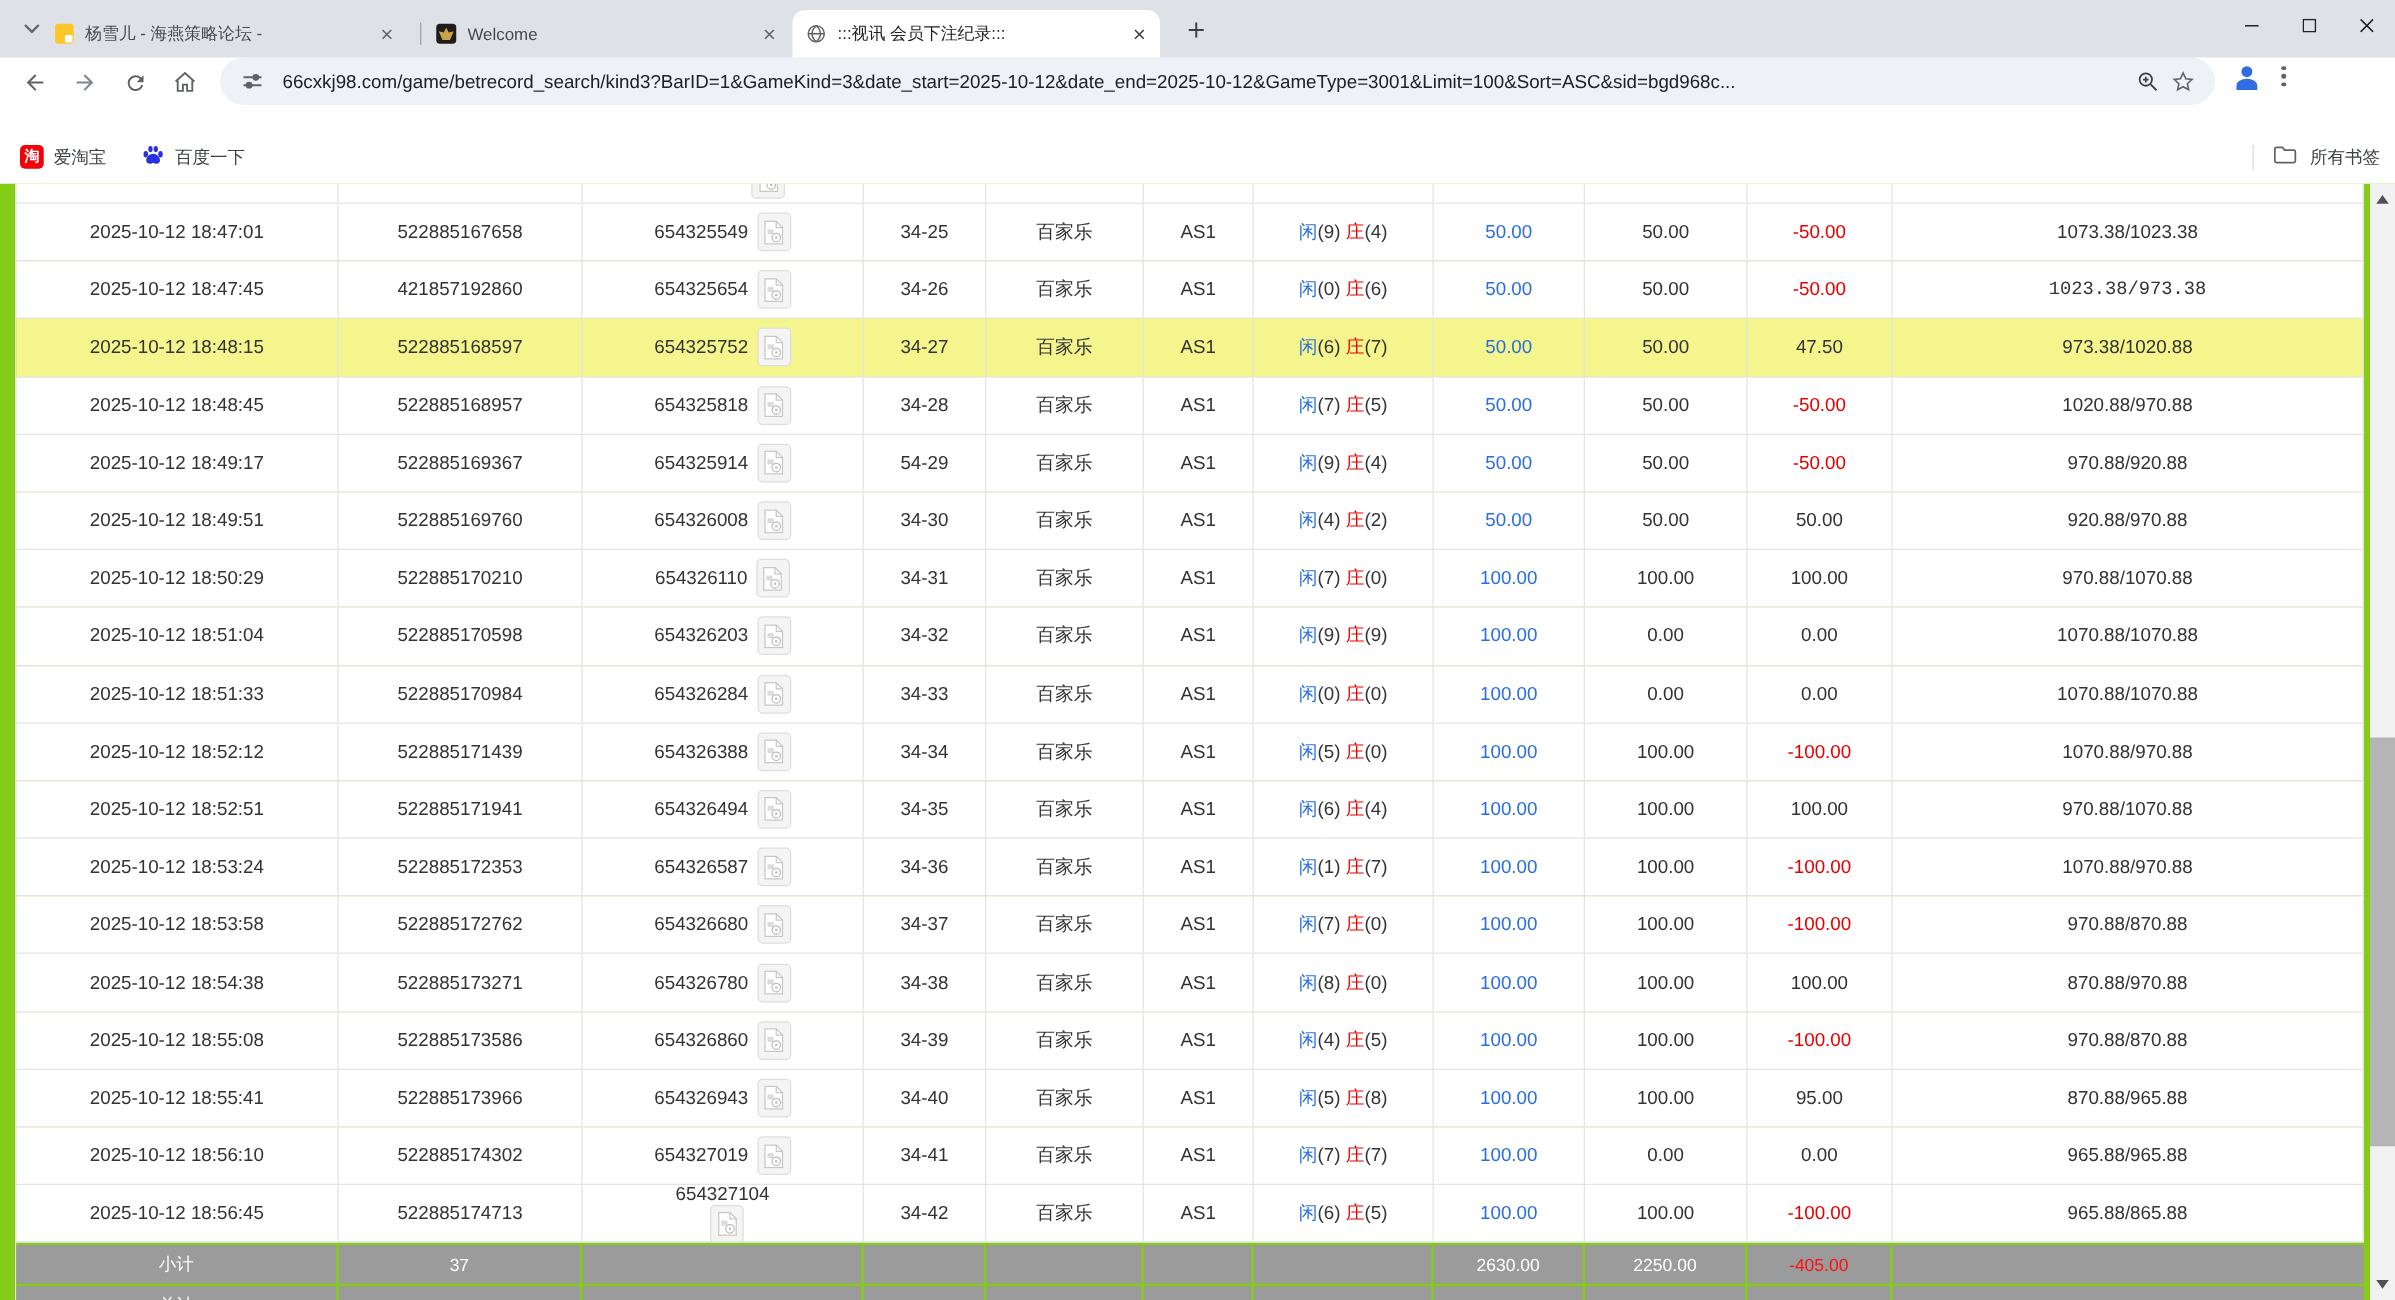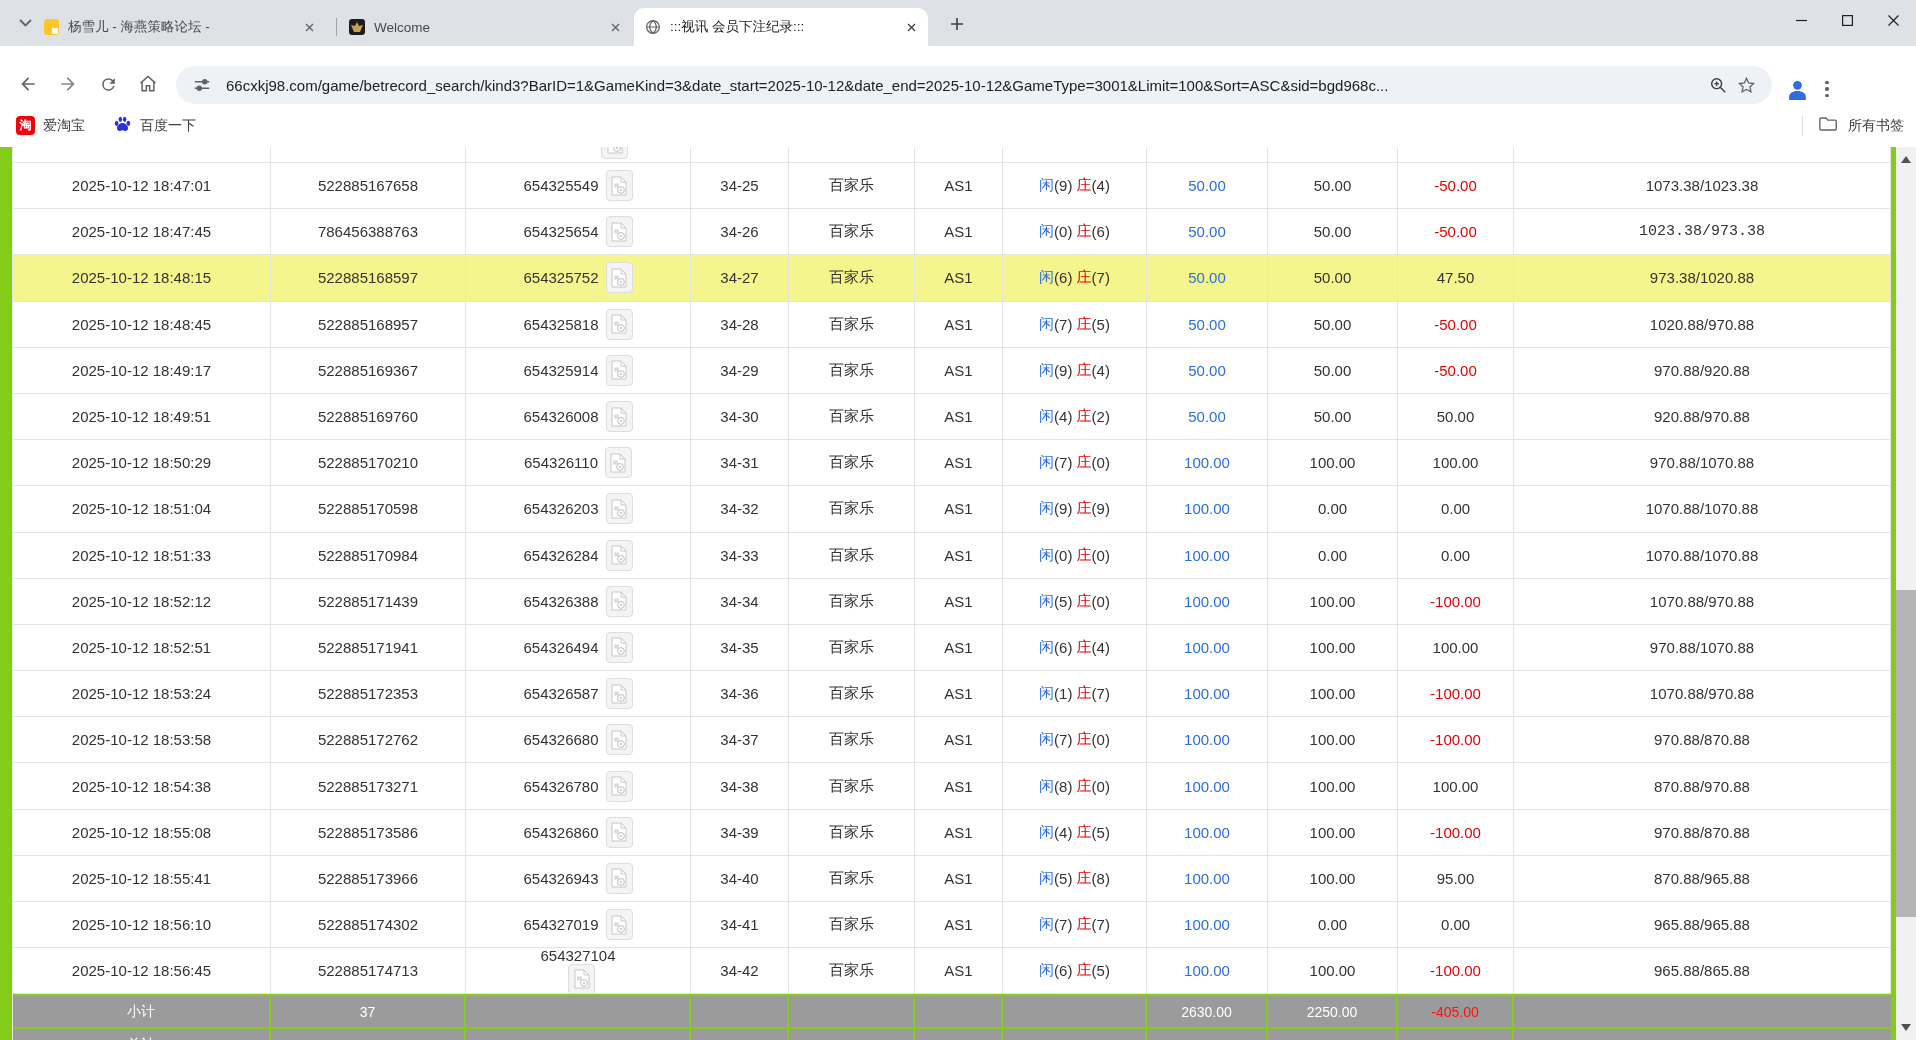--- a/index.html
+++ b/index.html
@@ -15,21 +15,21 @@
   .tab-close{width:18px;height:18px;display:flex;align-items:center;justify-content:center;border-radius:50%;}
   .tab-sep{position:absolute;left:336px;top:18px;width:1px;height:18px;background:#9fa3a8;}
   .newtab{position:absolute;left:946px;top:13px;width:22px;height:22px;display:flex;align-items:center;justify-content:center;}
   .wincontrols{position:absolute;right:0;top:0;height:40px;display:flex;}
   .winbtn{width:46px;height:40px;display:flex;align-items:center;justify-content:center;}
   .favicon{width:18px;height:18px;flex:0 0 auto;display:flex;align-items:center;justify-content:center;}
   .fav-yellow{width:15px;height:16px;background:#fdc62a;border-radius:3px;position:relative;}
   .fav-yellow:after{content:"";position:absolute;right:1px;bottom:1px;width:6px;height:6px;background:#fff;border-radius:1px;}
   .fav-dark{width:16px;height:16px;background:#1f1d1a;border-radius:3px;display:flex;align-items:center;justify-content:center;}
   
-  .toolbar{height:58px;background:#fff;display:flex;align-items:flex-end;padding:0 8px;box-sizing:border-box;}
+  .toolbar{height:58px;background:#fff;display:flex;align-items:flex-start;padding:0 8px;box-sizing:border-box;}
   .navbtn{width:40px;height:40px;display:flex;align-items:center;justify-content:center;flex:0 0 auto;}
   .omnibox{margin-left:8px;width:1596px;height:38px;border-radius:19px;background:#eef1f6;display:flex;
     align-items:center;padding:0 12px;box-sizing:border-box;}
   .urltext{flex:1;margin-left:10px;font-size:15px;color:#202124;white-space:nowrap;overflow:hidden;}
   .pillicon{flex:0 0 auto;display:flex;align-items:center;justify-content:center;width:28px;height:28px;}
   .avatar{margin-left:10px;width:30px;height:30px;display:flex;align-items:center;justify-content:center;}
   .menu-dots{width:30px;height:30px;display:flex;flex-direction:column;align-items:center;justify-content:center;gap:3px;}
   .menu-dots i{width:3.5px;height:3.5px;border-radius:50%;background:#5f6368;}
   
   .bookbar{height:43px;background:#fff;display:flex;align-items:center;padding:0 12px 0 16px;box-sizing:border-box;}
@@ -279,21 +279,21 @@
             <span style="color: rgb(230, 0, 0);">庄</span>
             <span style="color: rgb(51, 51, 51);">(4)</span>
           </div>
           <div class="cell" style="width: 121px; color: rgb(43, 111, 221);">50.00</div>
           <div class="cell" style="width: 130px;">50.00</div>
           <div class="cell" style="width: 116px; color: rgb(230, 0, 0);">-50.00</div>
           <div class="cell" style="width: 377px;">1073.38/1023.38</div>
         </div>
         <div class="row">
           <div class="cell" style="width: 258px;">2025-10-12 18:47:45</div>
-          <div class="cell" style="width: 195px;">786456388763</div>
+          <div class="cell" style="width: 195px;">421857192860</div>
           <div class="cell" style="width: 225px;">
             <span>654325654</span>
   <span class="vicon">
     <svg width="16" height="20" viewBox="0 0 16 20">
       <path d="M1 1h9l5 5v13H1z" fill="#fff" stroke="#c7c7c7"></path>
       <path d="M10 1v5h5" fill="none" stroke="#c7c7c7"></path>
       <rect x="3" y="7.5" width="5" height="4" fill="#dcdcdc"></rect>
       <circle cx="10" cy="14" r="3.4" fill="#fff" stroke="#bdbdbd"></circle>
       <circle cx="10" cy="14" r="1" fill="#bdbdbd"></circle>
     </svg>
@@ -382,21 +382,21 @@
   <span class="vicon">
     <svg width="16" height="20" viewBox="0 0 16 20">
       <path d="M1 1h9l5 5v13H1z" fill="#fff" stroke="#c7c7c7"></path>
       <path d="M10 1v5h5" fill="none" stroke="#c7c7c7"></path>
       <rect x="3" y="7.5" width="5" height="4" fill="#dcdcdc"></rect>
       <circle cx="10" cy="14" r="3.4" fill="#fff" stroke="#bdbdbd"></circle>
       <circle cx="10" cy="14" r="1" fill="#bdbdbd"></circle>
     </svg>
   </span>
 </div>
-          <div class="cell" style="width: 98px;">34-29</div>
+          <div class="cell" style="width: 98px;">54-29</div>
           <div class="cell" style="width: 126px;">百家乐</div>
           <div class="cell" style="width: 88px;">AS1</div>
           <div class="cell" style="width: 144px;">
             <span style="color: rgb(43, 111, 221);">闲</span>
             <span style="color: rgb(51, 51, 51);">(9)</span>
             <span>&nbsp;</span>
             <span style="color: rgb(230, 0, 0);">庄</span>
             <span style="color: rgb(51, 51, 51);">(4)</span>
           </div>
           <div class="cell" style="width: 121px; color: rgb(43, 111, 221);">50.00</div>

